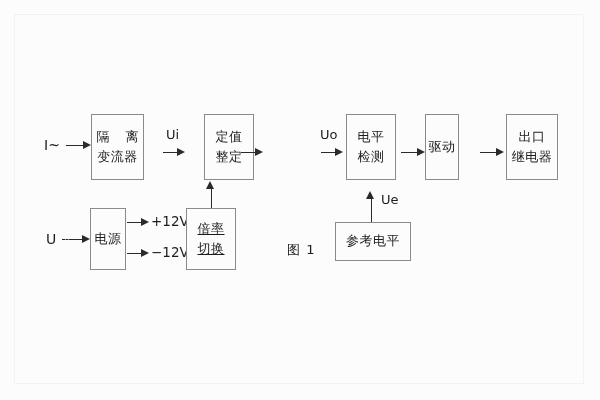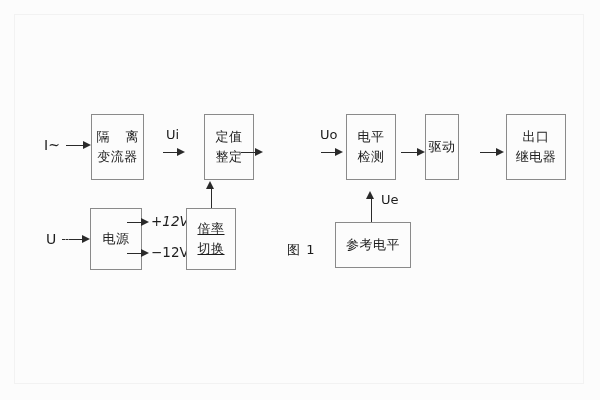--- a/index.html
+++ b/index.html
@@ -147,52 +147,52 @@
   <div class="hline" style="left:401px; top:152px; width:17px;"></div>
   <div class="arrow-r" style="left:417px; top:148px;"></div>
 
   <div class="blk" style="left:425px; top:114px; width:34px; height:66px;">
     <span class="ln">驱动</span>
   </div>
 
   <div class="hline" style="left:480px; top:152px; width:17px;"></div>
   <div class="arrow-r" style="left:496px; top:148px;"></div>
 
-  <div class="blk" style="left:506px; top:114px; width:60px; height:66px;">
+  <div class="blk" style="left:506px; top:114px; width:52px; height:66px;">
     <span class="ln">出口</span>
     <span class="ln">继电器</span>
   </div>
 
   <div class="lbl term" style="left:46px; top:232px;">U</div>
 
   <div class="dashline" style="left:62px; top:239px; width:10px;"></div>
   <div class="hline" style="left:71px; top:239px; width:12px;"></div>
   <div class="arrow-r" style="left:82px; top:235px;"></div>
 
-  <div class="blk" style="left:90px; top:208px; width:52px; height:62px;">
+  <div class="blk" style="left:90px; top:208px; width:36px; height:62px;">
     <span class="ln">电源</span>
   </div>
 
   <div class="hline" style="left:127px; top:222px; width:15px;"></div>
   <div class="arrow-r" style="left:141px; top:218px;"></div>
-  <div class="lbl rail" style="left:151px; top:215px;font-style:italic;">+12V</div>
+  <div class="lbl rail" style="left:151px; top:215px;">+12V</div>
 
   <div class="hline" style="left:127px; top:253px; width:15px;"></div>
   <div class="arrow-r" style="left:141px; top:249px;"></div>
   <div class="lbl rail" style="left:151px; top:246px;">−12V</div>
 
   <div class="blk" style="left:186px; top:208px; width:50px; height:62px;text-decoration:underline;">
     <span class="ln">倍率</span>
     <span class="ln">切换</span>
   </div>
 
   <div class="vline" style="left:211px; top:189px; height:19px;"></div>
   <div class="arrow-u" style="left:206px; top:181px;"></div>
 
-  <div class="blk" style="left:335px; top:222px; width:76px; height:46px;">
+  <div class="blk" style="left:335px; top:222px; width:76px; height:39px;">
     <span class="ln">参考电平</span>
   </div>
 
   <div class="vline" style="left:371px; top:199px; height:23px;"></div>
   <div class="arrow-u" style="left:366px; top:191px;"></div>
   <div class="lbl sig" style="left:381px; top:193px;">Ue</div>
 
   <div class="lbl fig" style="left:287px; top:243px;">图 1</div>
 
 </div>

